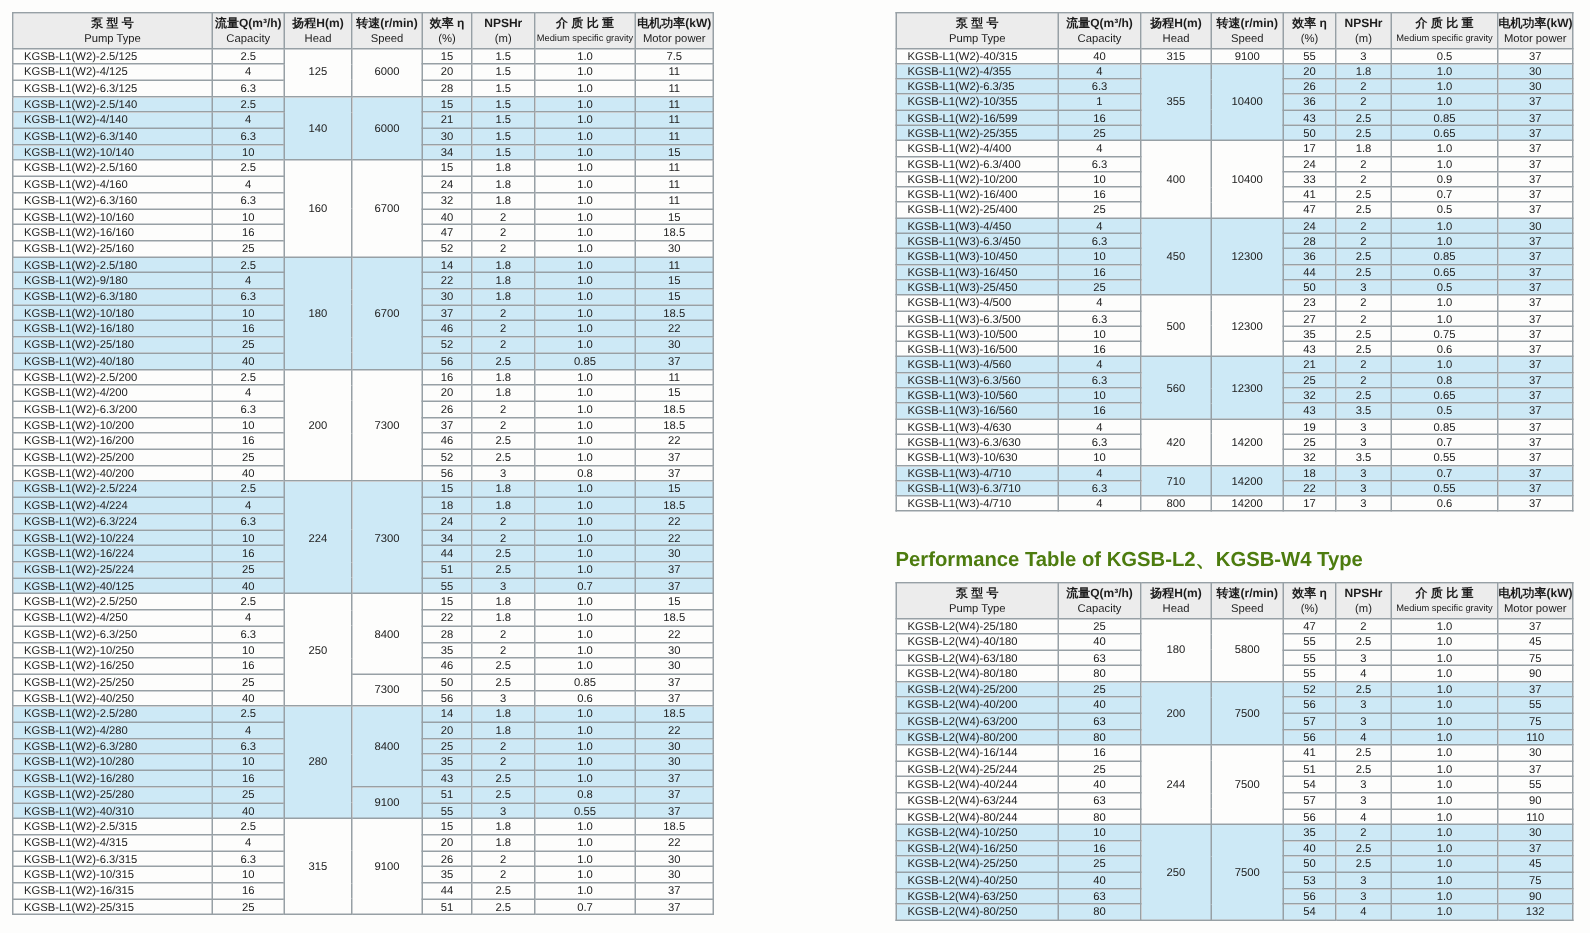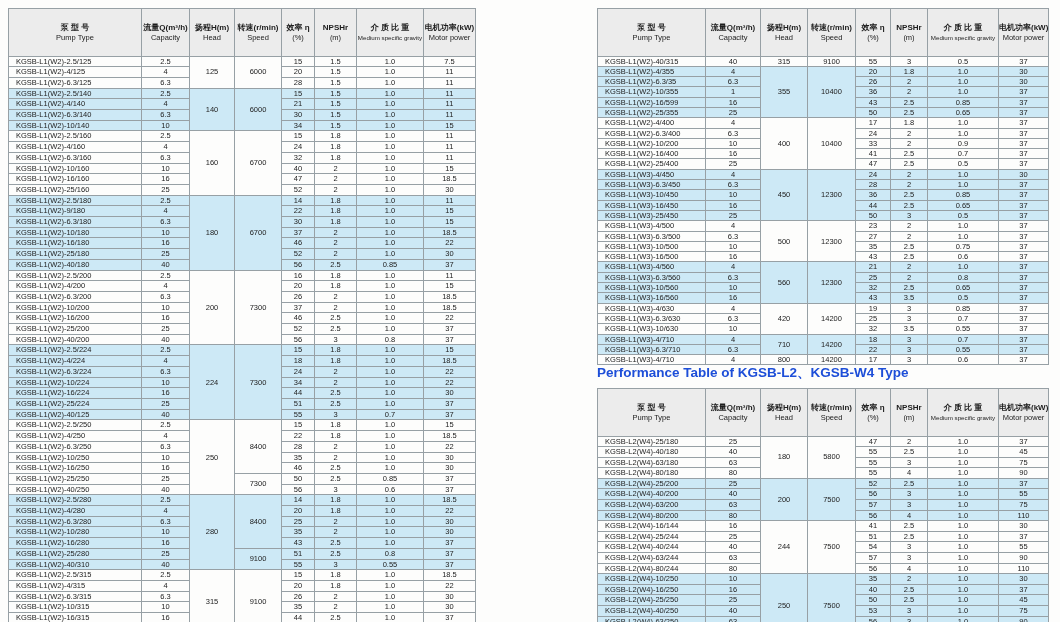--- a/index.html
+++ b/index.html
@@ -1,20 +1,20 @@
 <!DOCTYPE html>
 <html><head>
 <meta charset="utf-8">
 <style>
   html,body{margin:0;padding:0;background:#ffffff;}
   .page{position:relative;width:1060px;height:622px;background:#fdfdfc;overflow:hidden;
         font-family:"Liberation Sans", sans-serif;color:#1c1c1c;}
   table{border-collapse:collapse;table-layout:fixed;}
   th,td{border:1px solid #97a0a5;padding:0;text-align:center;overflow:hidden;white-space:nowrap;}
-  th{background:#ececec;font-weight:bold;padding:14px 0;}
+  th{background:#ececec;font-weight:bold;padding:2px 0;}
   th .zh{font-size:8px;line-height:9.5px;}
   th .en{font-size:7.5px;line-height:9px;font-weight:normal;}
   th .en.tiny{font-size:6.2px;}
   td{font-size:7.5px;color:#222;}
   tr.shaded td{background:#cde9f6;}
   td.pt{text-align:left;padding-left:7px;}
   
   .t-left{position:absolute;left:8px;top:8px;width:467px;}
   .t-left td{height:9.7px;line-height:9.7px;}
   .t-left .c1{width:133px}.t-left .c2{width:48px}.t-left .c3{width:45px}.t-left .c4{width:47px}
@@ -28,21 +28,21 @@
   .t-right .c1,.t-bottom .c1{width:108px}
   .t-right .c2,.t-bottom .c2{width:55px}
   .t-right .c3,.t-bottom .c3{width:47px}
   .t-right .c4,.t-bottom .c4{width:48px}
   .t-right .c5,.t-bottom .c5{width:35px}
   .t-right .c6,.t-bottom .c6{width:37px}
   .t-right .c7,.t-bottom .c7{width:71px}
   .t-right .c8,.t-bottom .c8{width:50px}
   
   .sec-title-zh{position:absolute;left:597px;top:348px;font-size:13px;font-weight:bold;color:#29a9e1;letter-spacing:1px;}
-  .sec-title-en{position:absolute;left:597px;top:364px;font-size:13.5px;font-weight:bold;color:#1d4ed8;}
+  .sec-title-en{position:absolute;left:597px;top:364px;font-size:13.5px;font-weight:bold;color:#4d7c0f;}
 </style>
 </head>
 <body>
 
 <div class="page">
 
   <table class="t-left">
     <colgroup>
         <col class="c1">
         <col class="c2">

